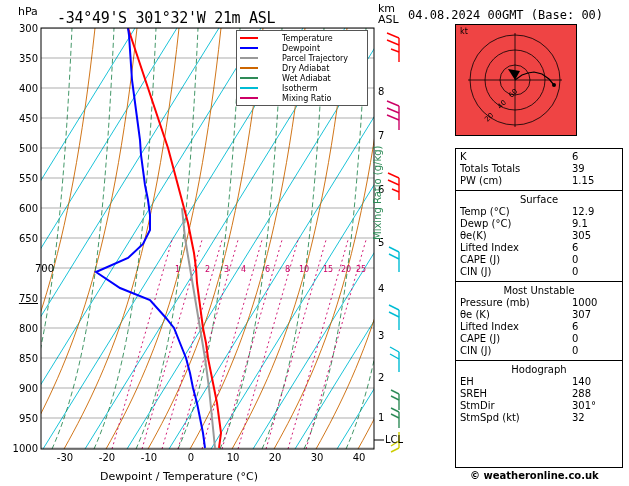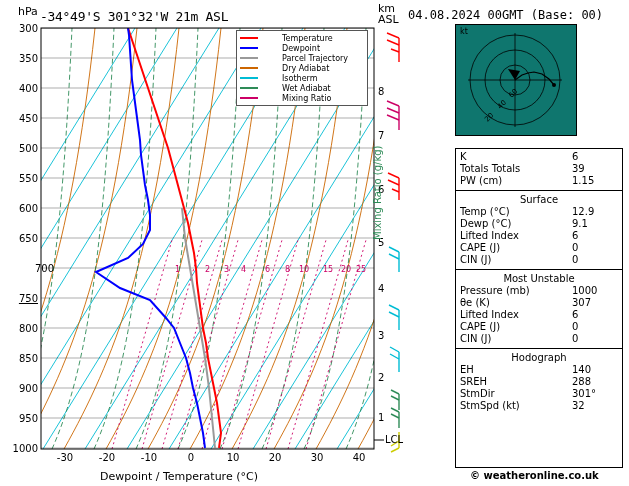--- a/index.html
+++ b/index.html
@@ -2,36 +2,36 @@
 <html><head>
 <meta charset="utf-8">
 <style>
   html,body{margin:0;padding:0;}
   body{width:629px;height:486px;background:#ffffff;font-family:"DejaVu Sans",sans-serif;position:relative;overflow:hidden;}
   .abs{position:absolute;}
   
   #skewt-panel{left:0;top:0;width:400px;height:400px;}
   .hpa-label{left:18px;top:5px;font-size:11px;color:#000;}
   .km-label{left:378px;top:3px;font-size:11px;color:#000;line-height:11px;}
-  .title-main{left:40px;top:9px;font-size:13px;color:#000;font-family:"DejaVu Sans Mono",monospace;letter-spacing:-0.3px;}
+  .title-main{left:57px;top:9px;font-size:15px;color:#000;font-family:"DejaVu Sans Mono",monospace;letter-spacing:-0.3px;}
   .ytick{width:38px;text-align:right;font-size:10px;color:#000;}
   .xtick{font-size:10px;color:#000;text-align:center;width:34px;}
   .xaxis-title{left:100px;top:470px;font-size:11px;color:#000;}
   .kmtick{font-size:10px;color:#000;}
   .mixing-title{font-size:10px;color:#2e8b57;}
   .lcl-label{font-size:10px;color:#000;}
   
   #legend{left:236px;top:30px;width:132px;background:#fff;border:1px solid #555;padding:2px 3px;box-sizing:border-box;}
   #legend .row{display:flex;align-items:center;height:10px;margin:0;gap:20px;}
   #legend .swatch{width:18px;height:0;border-top:2px solid #000;margin-right:4px;}
   #legend .lab{font-size:8px;color:#000;line-height:9px;}
   
   #right-col{left:400px;top:0;width:229px;height:486px;}
   .date-title{left:408px;top:8px;font-size:12px;color:#000;font-family:"DejaVu Sans Mono",monospace;}
-  #hodo-box{left:455px;top:24px;width:120px;height:110px;border:1px solid #000;background:#0f766e;}
+  #hodo-box{left:455px;top:24px;width:120px;height:110px;border:1px solid #000;background:#ef4444;}
   .kt-label{position:absolute;left:4px;top:2px;font-size:8px;color:#000;}
   #info-box{left:455px;top:148px;width:168px;height:320px;border:1px solid #000;background:#fff;box-sizing:border-box;}
   .info-sec{border-bottom:1px solid #000;padding:2px 0 3px 0;}
   .info-sec:last-child{border-bottom:none;}
   .info-head{text-align:center;font-size:10px;color:#000;margin:1px 0 1px 0;}
   .info-row{display:flex;font-size:10px;color:#000;line-height:12px;padding:0 4px;}
   .info-row .k{flex:1 1 auto;}
   .info-row .v{width:46px;text-align:left;}
   .footer{left:470px;top:470px;font-size:10px;color:#000;}
   .copyr{font-weight:bold;}
@@ -263,26 +263,26 @@
     </div>
     <div class="row">
       <span class="swatch" style="border-top-color:#999999;"></span>
       <span class="lab">Parcel Trajectory</span>
     </div>
     <div class="row">
       <span class="swatch" style="border-top-color:#cc6600;"></span>
       <span class="lab">Dry Adiabat</span>
     </div>
     <div class="row">
+      <span class="swatch" style="border-top-color:#2e8b57;"></span>
+      <span class="lab">Wet Adiabat</span>
+    </div>
+    <div class="row">
       <span class="swatch" style="border-top-color:#00bcd4;"></span>
       <span class="lab">Isotherm</span>
-    </div>
-    <div class="row">
-      <span class="swatch" style="border-top-color:#2e8b57;"></span>
-      <span class="lab">Wet Adiabat</span>
     </div>
     <div class="row">
       <span class="swatch" style="border-top-color:#cc0066;"></span>
       <span class="lab">Mixing Ratio</span>
     </div>
   </div>
 </div>
 
 <div class="abs" id="right-col">
   <div class="abs date-title" style="left:8px;top:8px;">04.08.2024 00GMT (Base: 00)</div>
@@ -330,20 +330,24 @@
     <div class="info-head">Surface</div>
     <div class="info-row">
       <span class="k">Temp (°C)</span>
       <span class="v">12.9</span>
     </div>
     <div class="info-row">
       <span class="k">Dewp (°C)</span>
       <span class="v">9.1</span>
     </div>
     <div class="info-row">
+      <span class="k">θe(K)</span>
+      <span class="v">305</span>
+    </div>
+    <div class="info-row">
       <span class="k">Lifted Index</span>
       <span class="v">6</span>
     </div>
     <div class="info-row">
       <span class="k">CAPE (J)</span>
       <span class="v">0</span>
     </div>
     <div class="info-row">
       <span class="k">CIN (J)</span>
       <span class="v">0</span>

